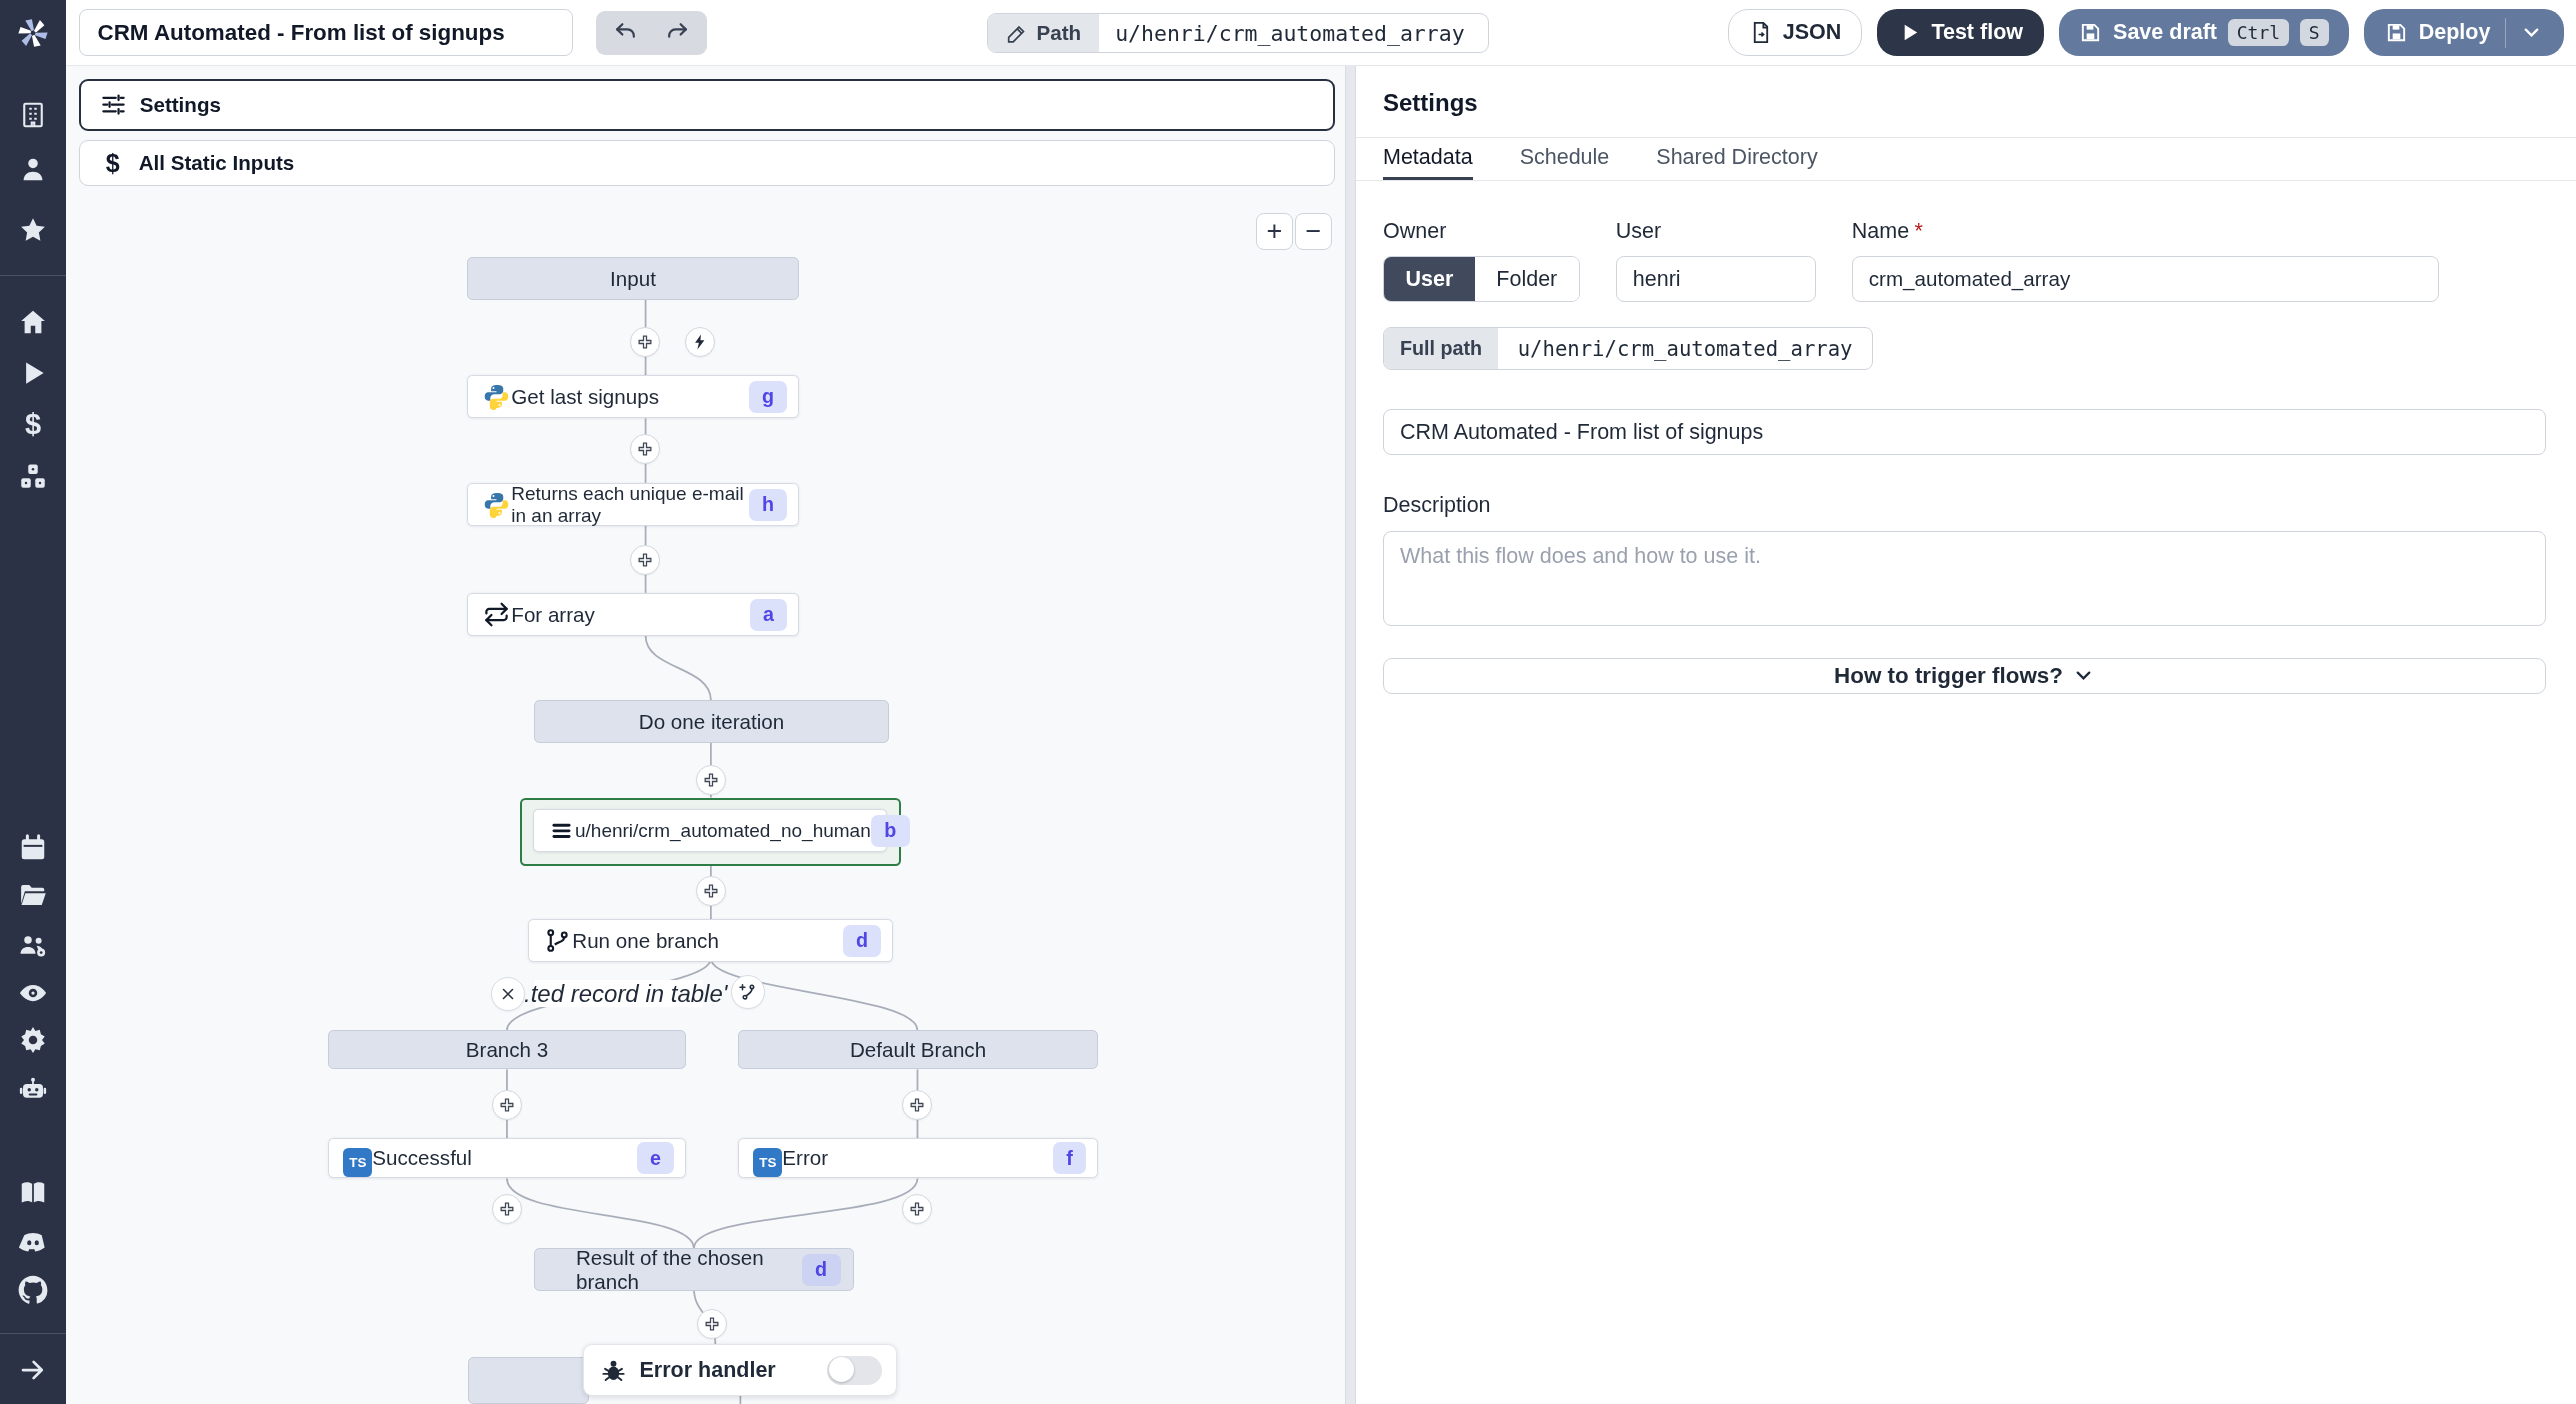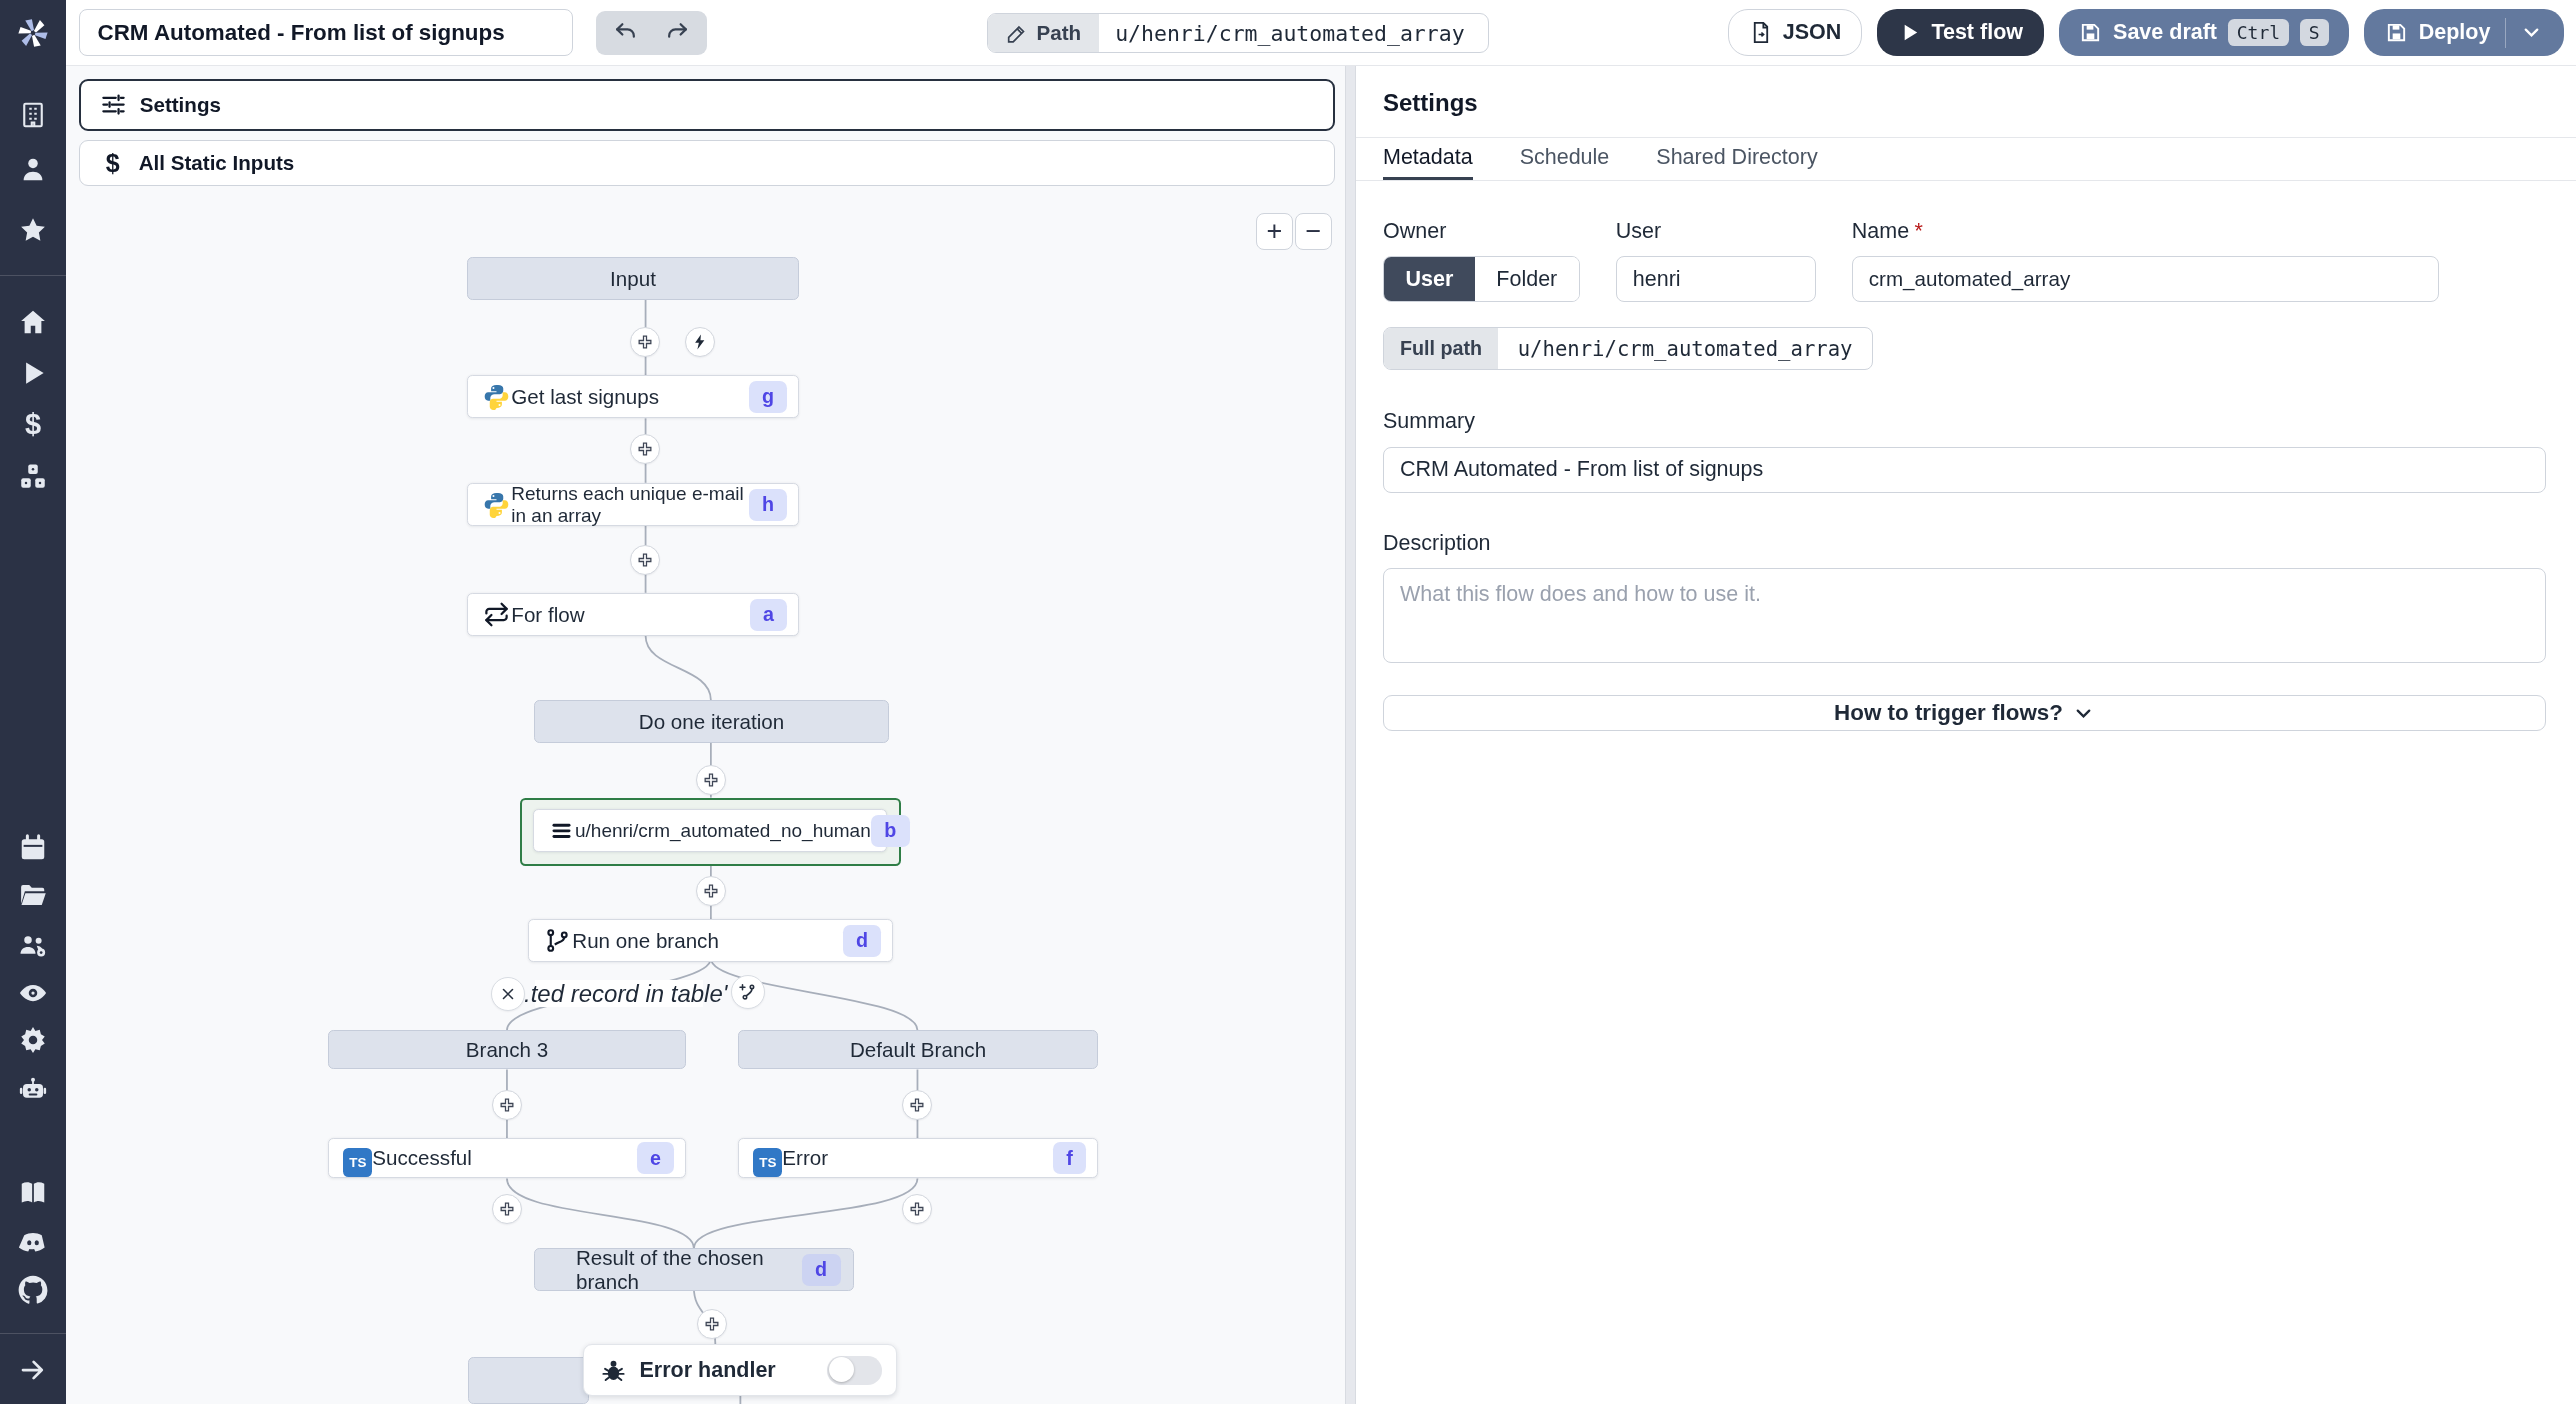--- a/index.html
+++ b/index.html
@@ -409,21 +409,21 @@
 
     <div class="gnode gwhite" style="left:401px; top:527px; width:332px;">
       <span class="nicon">
         <svg viewBox="0 0 24 24" fill="none" stroke="#111827" stroke-width="2" stroke-linecap="round" stroke-linejoin="round">
           <path d="M16.5 2.5L21 7l-4.5 4.5"></path>
             <path d="M3 11V9.5A2.5 2.5 0 015.5 7H21"></path>
           <path d="M7.5 21.5L3 17l4.5-4.5"></path>
             <path d="M21 13v1.5a2.5 2.5 0 01-2.5 2.5H3"></path>
         </svg>
       </span>
-      <span class="nlabel">For flow</span>
+      <span class="nlabel">For array</span>
       <span class="nbadge">a</span>
     </div>
 
     <div class="gnode ggray" style="left:468px; top:634px; width:355px;">
       <span class="nlabel-only">Do one iteration</span>
     </div>
 
     <div class="sel-wrap">
       <div class="gnode gwhite">
         <span class="nicon">
@@ -594,21 +594,20 @@
           <input class="tinput mono" style="width: 587px; font-size: 20.6px;" value="crm_automated_array">
         </div>
       </div>
 
       <div class="fullpath">
         <span class="fpl">Full path</span>
         <span class="fpv mono">u/henri/crm_automated_array</span>
       </div>
 
       <div style="margin-top:39px">
-        <span class="flabel">Summary</span>
         <input class="tinput wide" value="CRM Automated - From list of signups" style="">
       </div>
 
       <div style="margin-top:38px">
         <span class="flabel">Description</span>
         <textarea class="desc" placeholder="What this flow does and how to use it." style=""></textarea>
       </div>
 
       <button class="trigger-btn">
         <span>How to trigger flows?</span>

